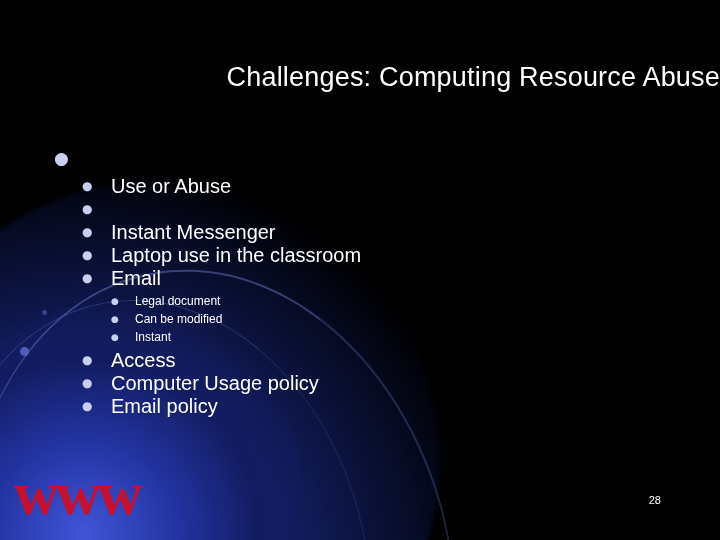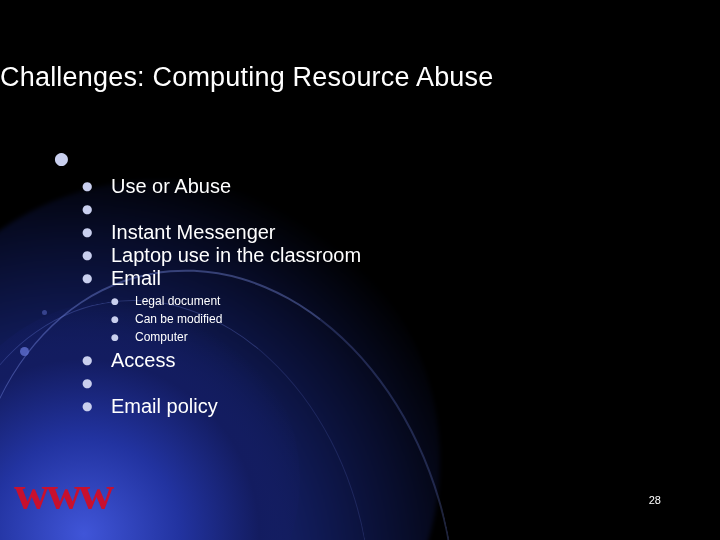--- a/index.html
+++ b/index.html
@@ -74,21 +74,21 @@
     opacity: 0.8;
   }
   .bg-dot.d1 { left: 20px; top: 347px; }
   .bg-dot.d2 { left: 42px; top: 310px; width: 5px; height: 5px; opacity: 0.5; }
 
   .title {
     position: absolute;
     left: 0;
     top: 62px;
     width: 720px;
-    text-align: left;
+    text-align: right;
     color: #ffffff;
     font-size: 27px;
     font-weight: normal;
     letter-spacing: 0.2px;
     white-space: nowrap;
   }
 
   .body {
     position: absolute;
     left: 54px;
@@ -152,21 +152,21 @@
     font-size: 12px;
     line-height: 15px;
   }
 
   .www {
     position: absolute;
     left: 14px;
     top: 462px;
     color: #c8102e;
     font-family: "Liberation Serif", serif;
-    font-size: 49px;
+    font-size: 62px;
     font-weight: bold;
     letter-spacing: -3px;
     line-height: 62px;
   }
   .slide-number {
     position: absolute;
     right: 59px;
     top: 494px;
     color: #ffffff;
     font-size: 11px;
@@ -225,32 +225,33 @@
           <span class="btext">Legal document</span>
         </div>
 
         <div class="bullet-row lvl3">
           <span class="marker">●</span>
           <span class="btext">Can be modified</span>
         </div>
 
         <div class="bullet-row lvl3">
           <span class="marker">●</span>
-          <span class="btext">Computer</span>
+          <span class="btext">Instant</span>
         </div>
 
       </div>
 
       <div class="bullet-row lvl2">
         <span class="marker">●</span>
         <span class="btext">Access</span>
       </div>
 
       <div class="bullet-row lvl2">
         <span class="marker">●</span>
+        <span class="btext">Computer Usage policy</span>
       </div>
 
       <div class="bullet-row lvl2">
         <span class="marker">●</span>
         <span class="btext">Email policy</span>
       </div>
 
     </div>
 
   </div>

